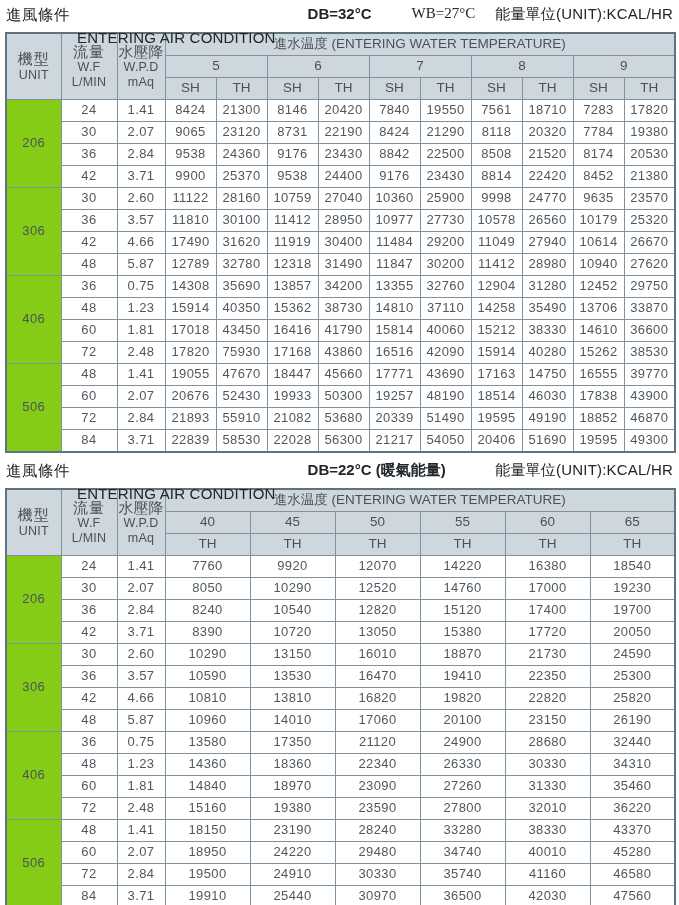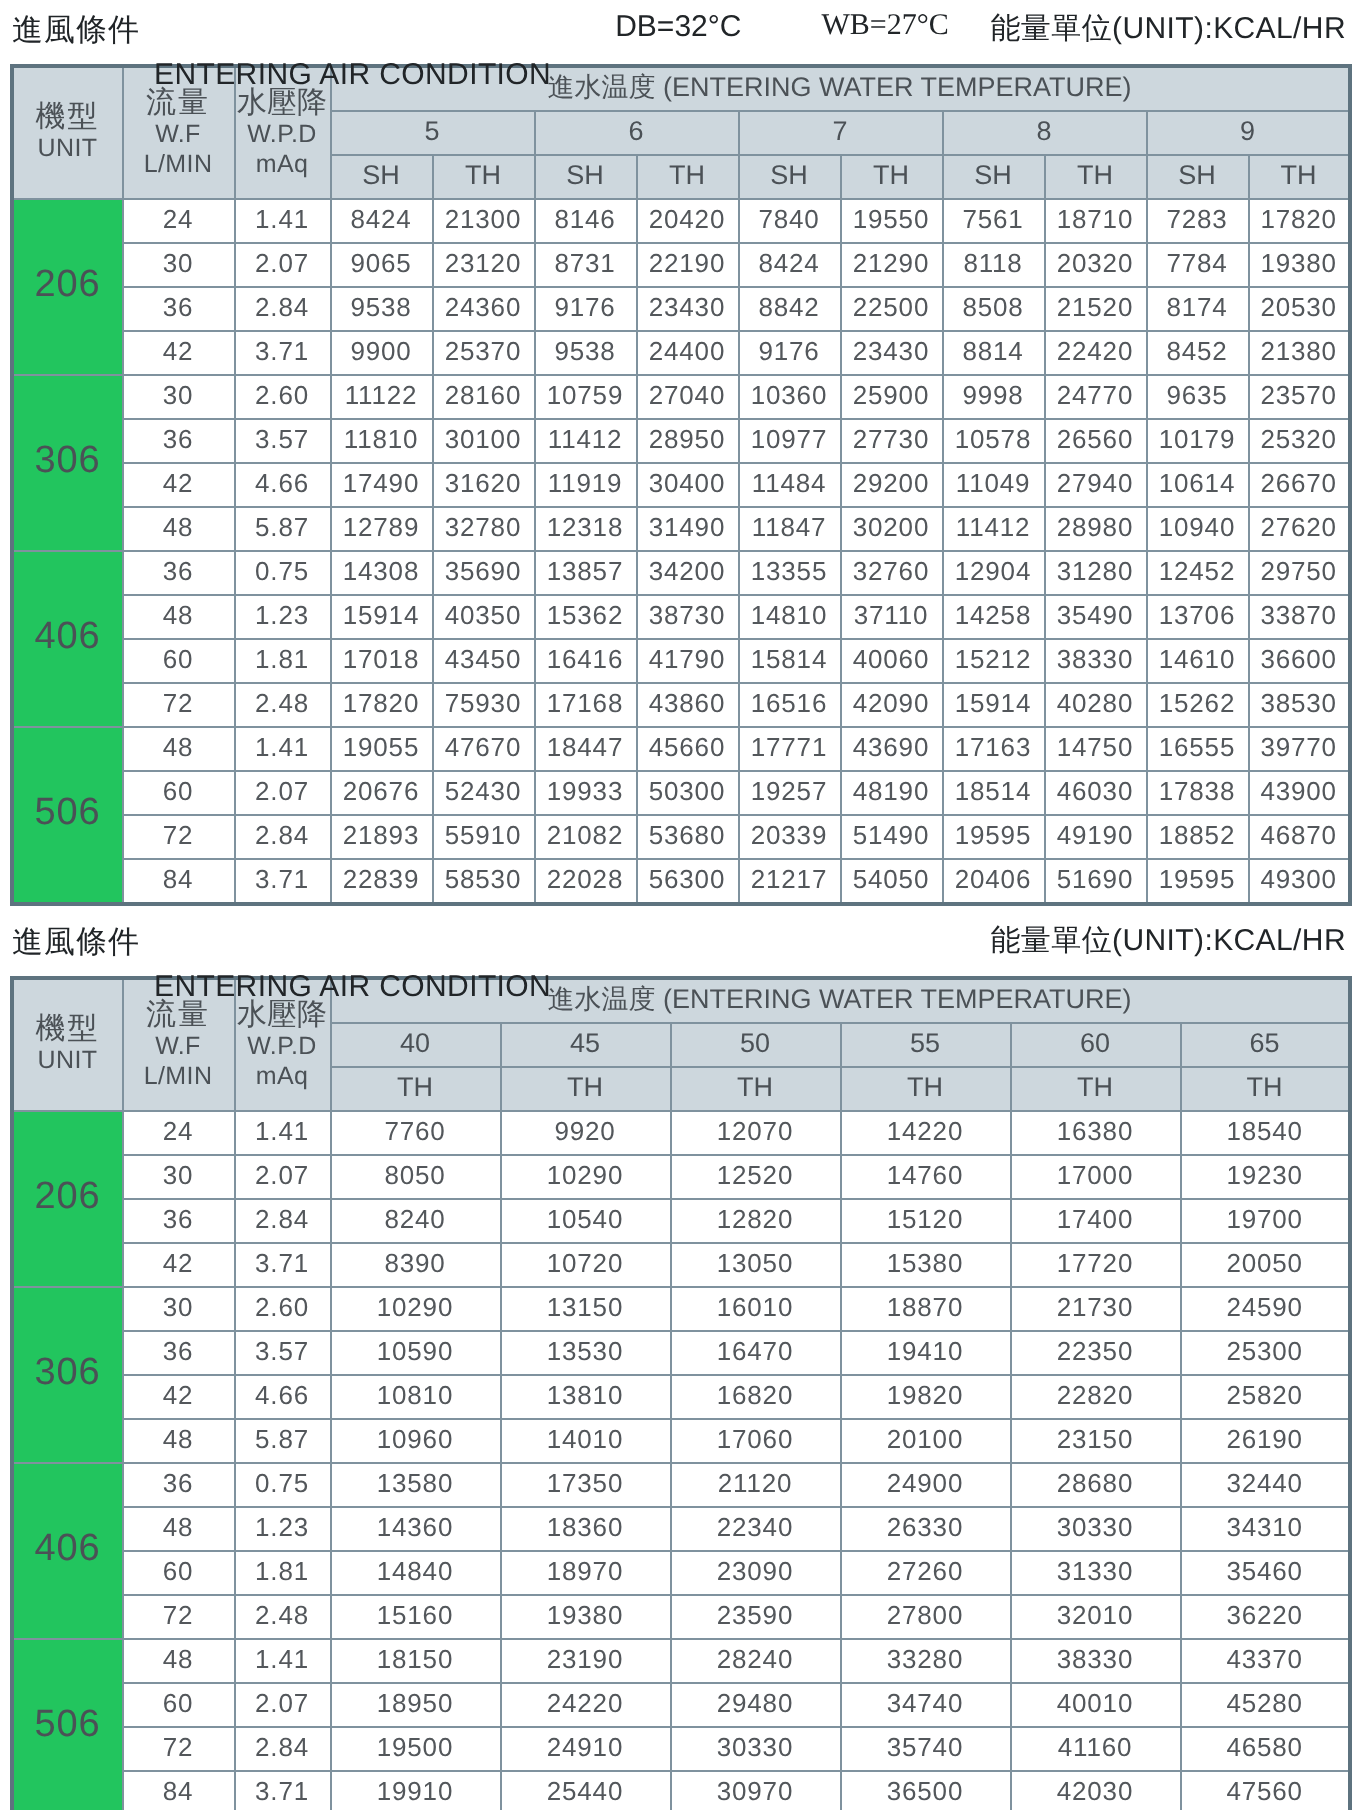--- a/index.html
+++ b/index.html
@@ -2,32 +2,32 @@
 <html><head>
 <meta charset="utf-8">
 <style>
   html,body{margin:0;padding:0;background:#ffffff;}
   body{font-family:"Liberation Sans","DejaVu Sans",sans-serif;width:679px;}
   .page{width:679px;box-sizing:border-box;padding:4px 4px 0 5px;}
   .title-row{display:flex;align-items:flex-start;height:24px;margin:1px 2px 3px 1px;
              color:#212528;font-size:15px;white-space:nowrap;}
   .title-row .zh{font-size:15.5px;letter-spacing:.5px;}
   .title-row .en{margin-left:7px;letter-spacing:.2px;margin-top:24px;}
-  .title-row .db{margin-left:32px;}
+  .title-row .db{margin-left:32px;font-weight:bold;}
   .title-row .wb{margin-left:40px;font-family:Liberation Serif, serif;}
   .title-row .unit{margin-left:auto;letter-spacing:.2px;}
   table.spec{border-collapse:collapse;table-layout:fixed;width:669px;
              border:2px solid #5e737f;margin-bottom:8px;}
   table.spec th,table.spec td{border:1px solid #7f929e;text-align:center;vertical-align:middle;
              padding:0;height:21px;line-height:1.08;overflow:hidden;}
   table.spec thead th{background:#cdd7dd;color:#4b5156;font-weight:normal;font-size:13.5px;}
   table.spec thead th .zh{font-size:15px;letter-spacing:1px;}
   table.spec thead th .en{font-size:12.5px;letter-spacing:.2px;}
   table.spec td{color:#53575b;font-size:13px;letter-spacing:.4px;}
-  table.spec td.model{background:#22c55e;font-size:19px;color:#4b5156;}
+  table.spec td.model{background:#84cc16;font-size:13px;color:#4b5156;}
 </style>
 </head>
 <body>
 
 <div class="page">
 
   <div class="title-row">
     <span class="zh">進風條件</span>
     <span class="en">ENTERING AIR CONDITION</span>
     <span class="db">DB=32°C</span>
@@ -308,20 +308,21 @@
             <td>19595</td>
             <td>49300</td>
           </tr>
         </tbody>
       </table>
     </div>
 
   <div class="title-row">
     <span class="zh">進風條件</span>
     <span class="en">ENTERING AIR CONDITION</span>
+    <span class="db">DB=22°C (暖氣能量)</span>
     <span class="unit">能量單位(UNIT):KCAL/HR</span>
   </div>
 
   <div>
       <table class="spec">
         <colgroup>
           <col style="width:55px">
           <col style="width:56px">
           <col style="width:48px">
           <col style="width:85px">

